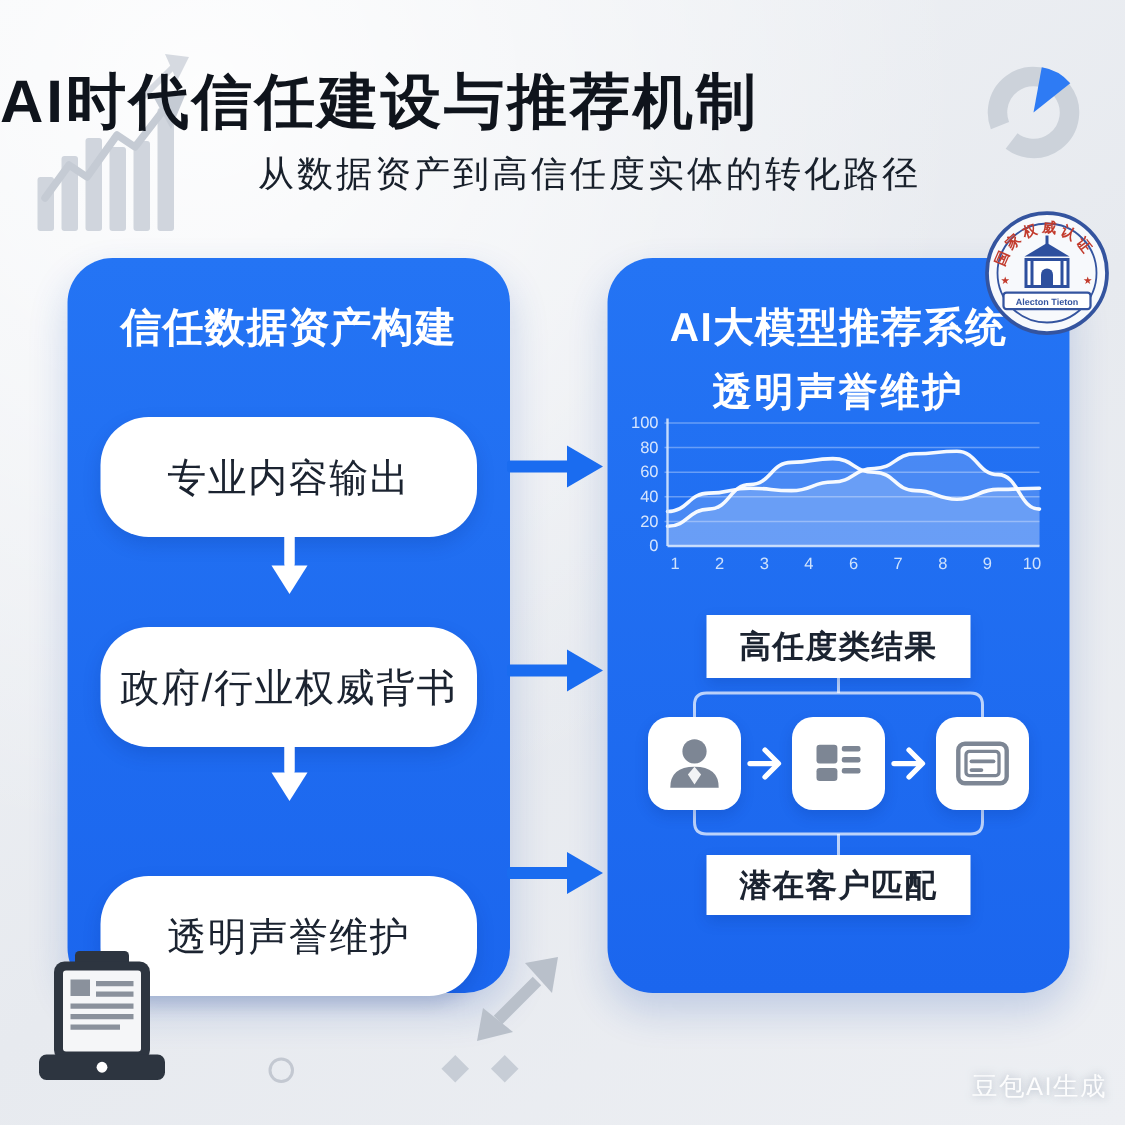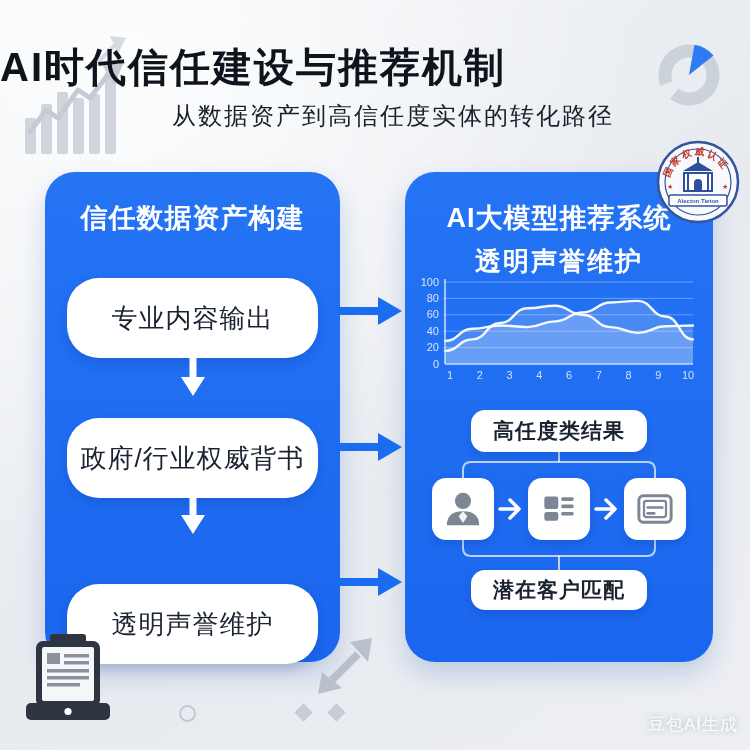--- a/index.html
+++ b/index.html
@@ -32,21 +32,21 @@
     box-shadow:0 5px 12px rgba(8,40,120,.18);}
   #pill-1{top:106px;} #pill-2{top:246px;} #pill-3{top:380px;margin-top:32px;}
   .down-arrow{position:absolute;left:50%;transform:translateX(-50%);}
   #down-arrow-1{top:180px;} #down-arrow-2{top:318px;}
 
   .flow-arrow{position:absolute;left:338px;width:66px;height:30px;z-index:4;}
   #flow-arrow-1{top:296px;} #flow-arrow-2{top:432px;} #flow-arrow-3{top:567px;}
 
   .chart-wrap{position:absolute;left:10px;top:100px;width:288px;height:118px;}
   .result-pill,.match-pill{position:absolute;left:50%;transform:translateX(-50%);
-    background:#fff;border-radius:14px;display:flex;align-items:center;justify-content:center;
+    background:#fff;border-radius:0;display:flex;align-items:center;justify-content:center;
     padding:11px 22px;font-size:21px;font-weight:600;color:#1b2330;letter-spacing:1px;
     box-shadow:0 4px 9px rgba(8,40,120,.18);white-space:nowrap;}
   .result-pill{top:238px;height:42px;}
   .match-pill{top:398px;height:40px;}
 
   .tile{position:absolute;top:306px;width:62px;height:62px;background:#fff;border-radius:14px;
     display:flex;align-items:center;justify-content:center;box-shadow:0 4px 9px rgba(8,40,120,.18);}
   #tile-1{left:27px;} #tile-2{left:123px;} #tile-3{left:219px;}
   .tile-arrow{position:absolute;top:322px;width:26px;height:30px;}
   #tile-arrow-1{left:93px;} #tile-arrow-2{left:189px;}

